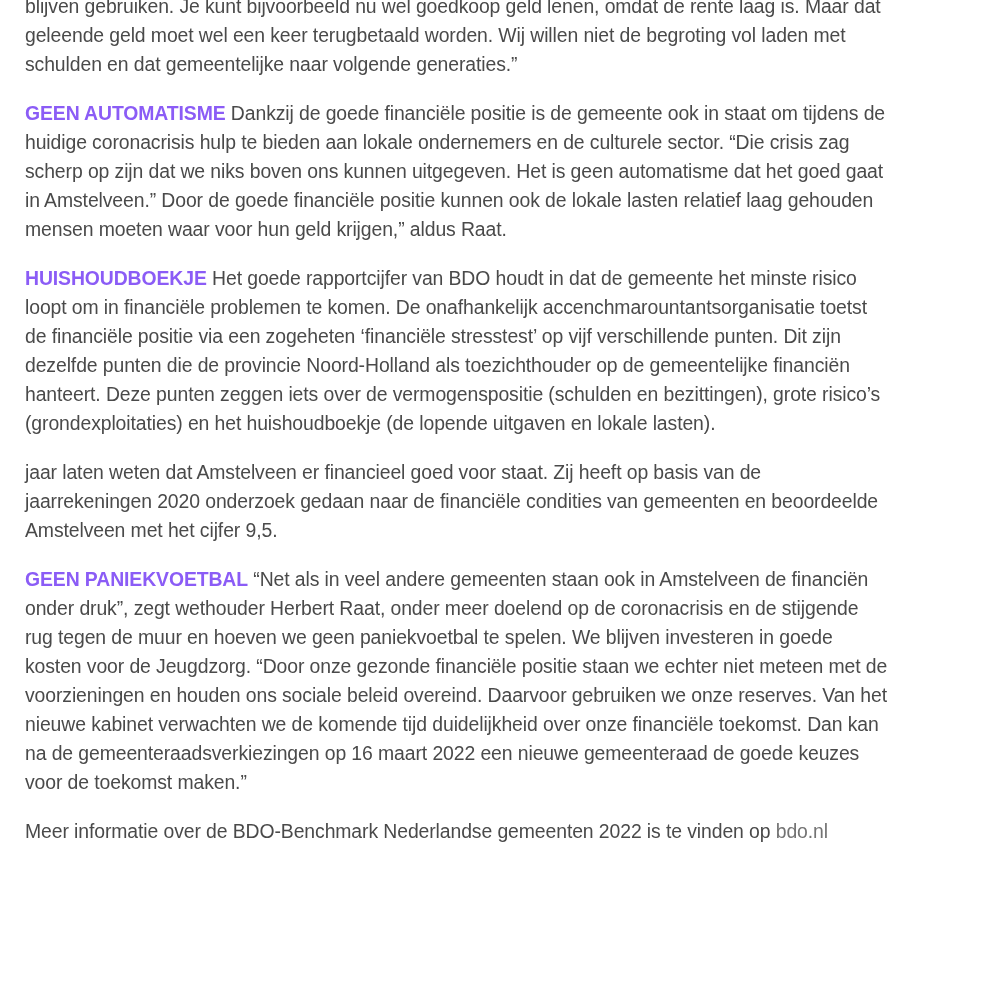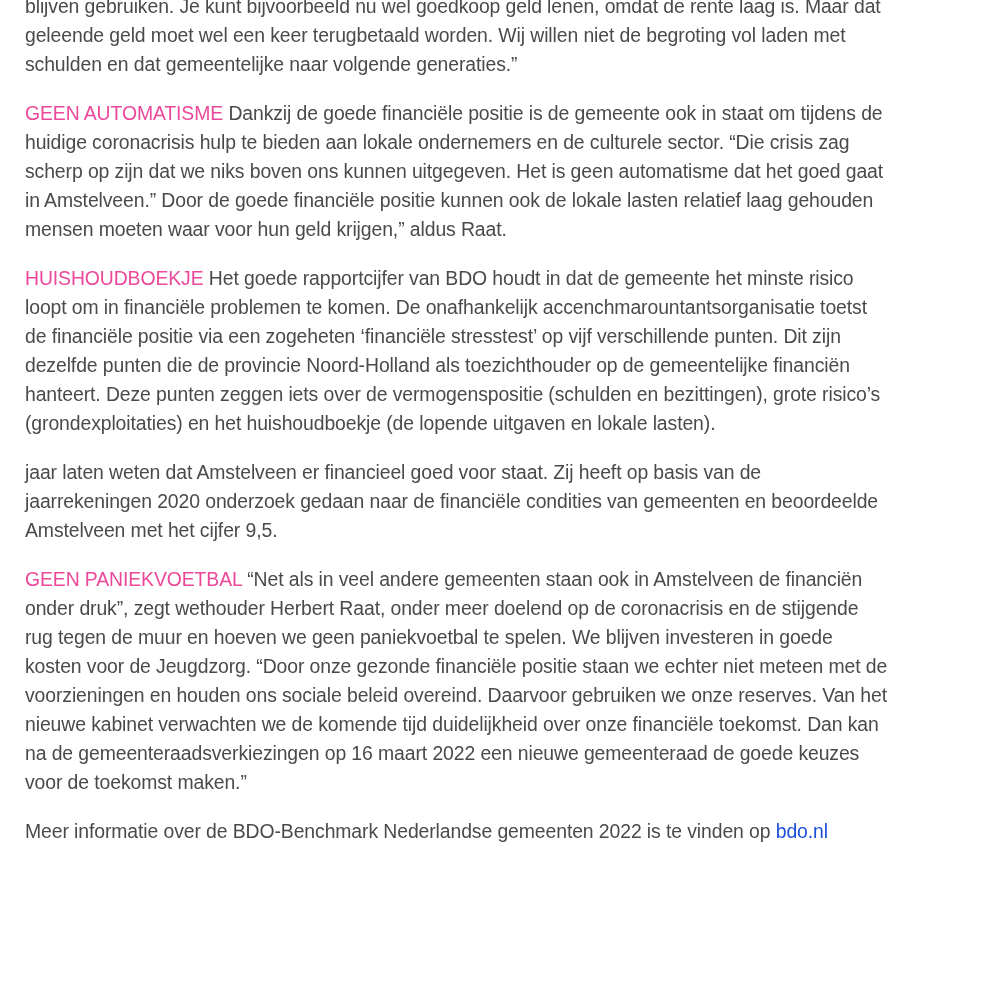--- a/index.html
+++ b/index.html
@@ -25,22 +25,22 @@
       margin: 0 0 20px 0;
     }
     .line {
       display: block;
       font-size: 19.4px;
       line-height: 29px;
       white-space: nowrap;
       letter-spacing: -0.1px;
     }
     .heading {
-      font-weight: normal;
-      color: #ec4899;
+      font-weight: bold;
+      color: #8b5cf6;
     }
     .link {
       color: #e2533a;
       text-decoration: none;
       cursor: pointer;
     }
   </style>
 </head>
 <body>
 
@@ -80,16 +80,16 @@
     <span class="line">onder druk”, zegt wethouder Herbert Raat, onder meer doelend op de coronacrisis en de stijgende</span>
     <span class="line">rug tegen de muur en hoeven we geen paniekvoetbal te spelen. We blijven investeren in goede</span>
     <span class="line">kosten voor de Jeugdzorg. “Door onze gezonde financiële positie staan we echter niet meteen met de</span>
     <span class="line">voorzieningen en houden ons sociale beleid overeind. Daarvoor gebruiken we onze reserves. Van het</span>
     <span class="line">nieuwe kabinet verwachten we de komende tijd duidelijkheid over onze financiële toekomst. Dan kan</span>
     <span class="line">na de gemeenteraadsverkiezingen op 16 maart 2022 een nieuwe gemeenteraad de goede keuzes</span>
     <span class="line">voor de toekomst maken.”</span>
   </div>
 
   <div class="para">
-    <span class="line"><span>Meer informatie over de BDO-Benchmark Nederlandse gemeenten 2022 is te vinden op </span><a class="link" style="color: #1d4ed8; margin-top: 28px;">bdo.nl</a></span>
+    <span class="line"><span>Meer informatie over de BDO-Benchmark Nederlandse gemeenten 2022 is te vinden op </span><a class="link" style="color: #737373; margin-top: 28px;">bdo.nl</a></span>
   </div>
 
 </div>
 
 </body></html>

